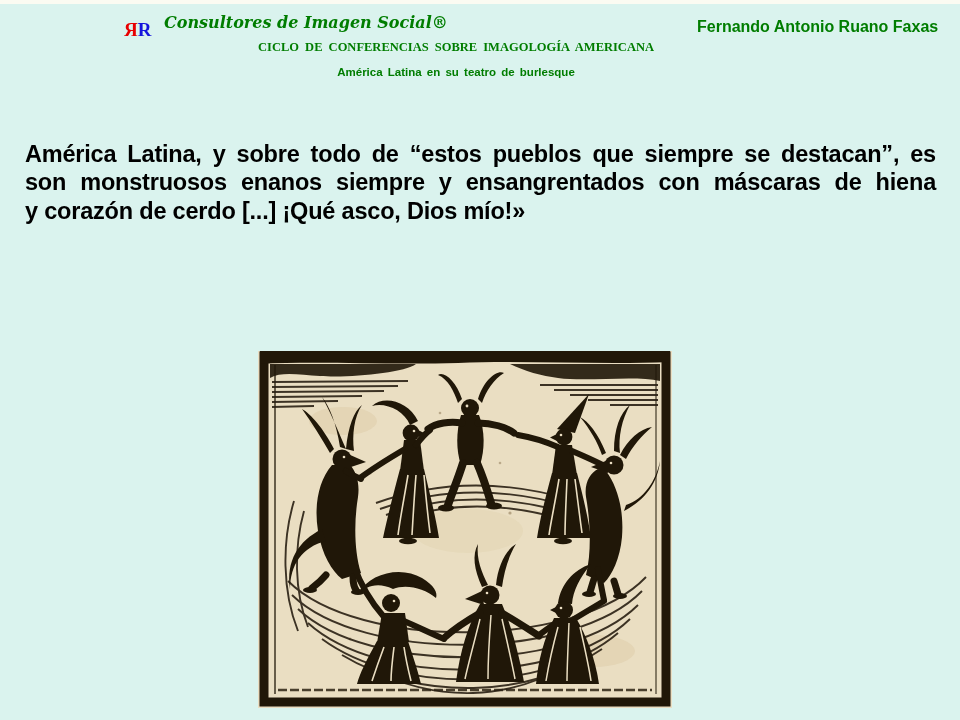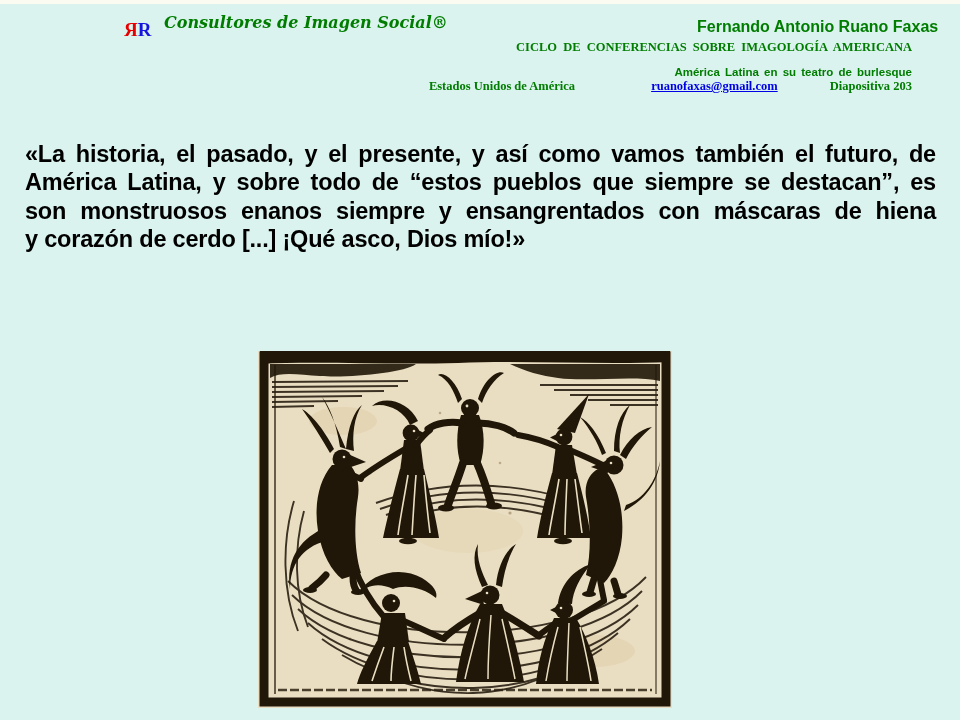--- a/index.html
+++ b/index.html
@@ -17,21 +17,21 @@
   .logo-ya{color:var(--red,#e80000)}
   .logo-r{color:var(--blue,#1515dd)}
   .brand{position:absolute;left:164px;top:13px;font-family:"DejaVu Serif",serif;
          font-style:italic;font-weight:bold;font-size:16px;color:var(--green,#007d00)}
   .profession{position:absolute;left:447px;top:18px;font-style:italic;font-weight:bold;
               font-size:11.5px;color:var(--navy,#12128e);letter-spacing:.1px}
   .author{position:absolute;left:697px;top:18px;font-weight:bold;font-size:16px;
           color:var(--green,#007d00)}
 
   
-  .hcenter{position:absolute;left:0;width:912px;text-align:right;font-weight:bold;
+  .hcenter{position:absolute;left:0;width:912px;text-align:center;font-weight:bold;
            color:var(--green,#007d00)}
   .h2{top:40px;font-family:"Liberation Serif",serif;font-size:12.5px;word-spacing:3px}
   .h3{top:53px;font-family:"Liberation Serif",serif;font-size:12.5px;word-spacing:2px}
   .h4{top:66px;font-size:11.5px;word-spacing:2px}
   .h5{top:79px;font-family:"Liberation Serif",serif;font-size:12.5px}
   .email{color:var(--emailblue,#0000e6);text-decoration:underline;font-weight:bold;
          margin-left:76px;margin-right:52px;cursor:pointer}
 
   
   .quote{position:absolute;left:25px;top:140px;width:911px;color:#000;
@@ -51,26 +51,22 @@
 
 <div class="slide">
   <div class="top-strip"></div>
 
   <span class="logo"><span class="logo-ya">Я</span><span class="logo-r">R</span></span>
   <span class="brand">Consultores de Imagen Social®</span>
   <span class="author">Fernando Antonio Ruano Faxas</span>
 
   <div class="hcenter h2">CICLO DE CONFERENCIAS SOBRE IMAGOLOGÍA AMERICANA</div>
   <div class="hcenter h4">América Latina en su teatro de burlesque</div>
-  <div class="hcenter h5">
-    <span>Estados Unidos de América</span><a class="email">ruanofaxas@gmail.com</a><span>Diapositiva 203</span>
-  </div>
 
   <div class="quote">
-    <div class="qline">«La historia, el pasado, y el presente, y así como vamos también el futuro, de</div>
     <div class="qline">América Latina, y sobre todo de “estos pueblos que siempre se destacan”, es</div>
     <div class="qline">son monstruosos enanos siempre y ensangrentados con máscaras de hiena</div>
     <div class="qline last">y corazón de cerdo [...] ¡Qué asco, Dios mío!»</div>
   </div>
 
   <figure class="woodcut">
     <svg viewBox="0 0 414 357" width="414" height="357" xmlns="http://www.w3.org/2000/svg">
 
       <g>
         <rect x="0" y="0" width="414" height="357" fill="#eadec2"></rect>

